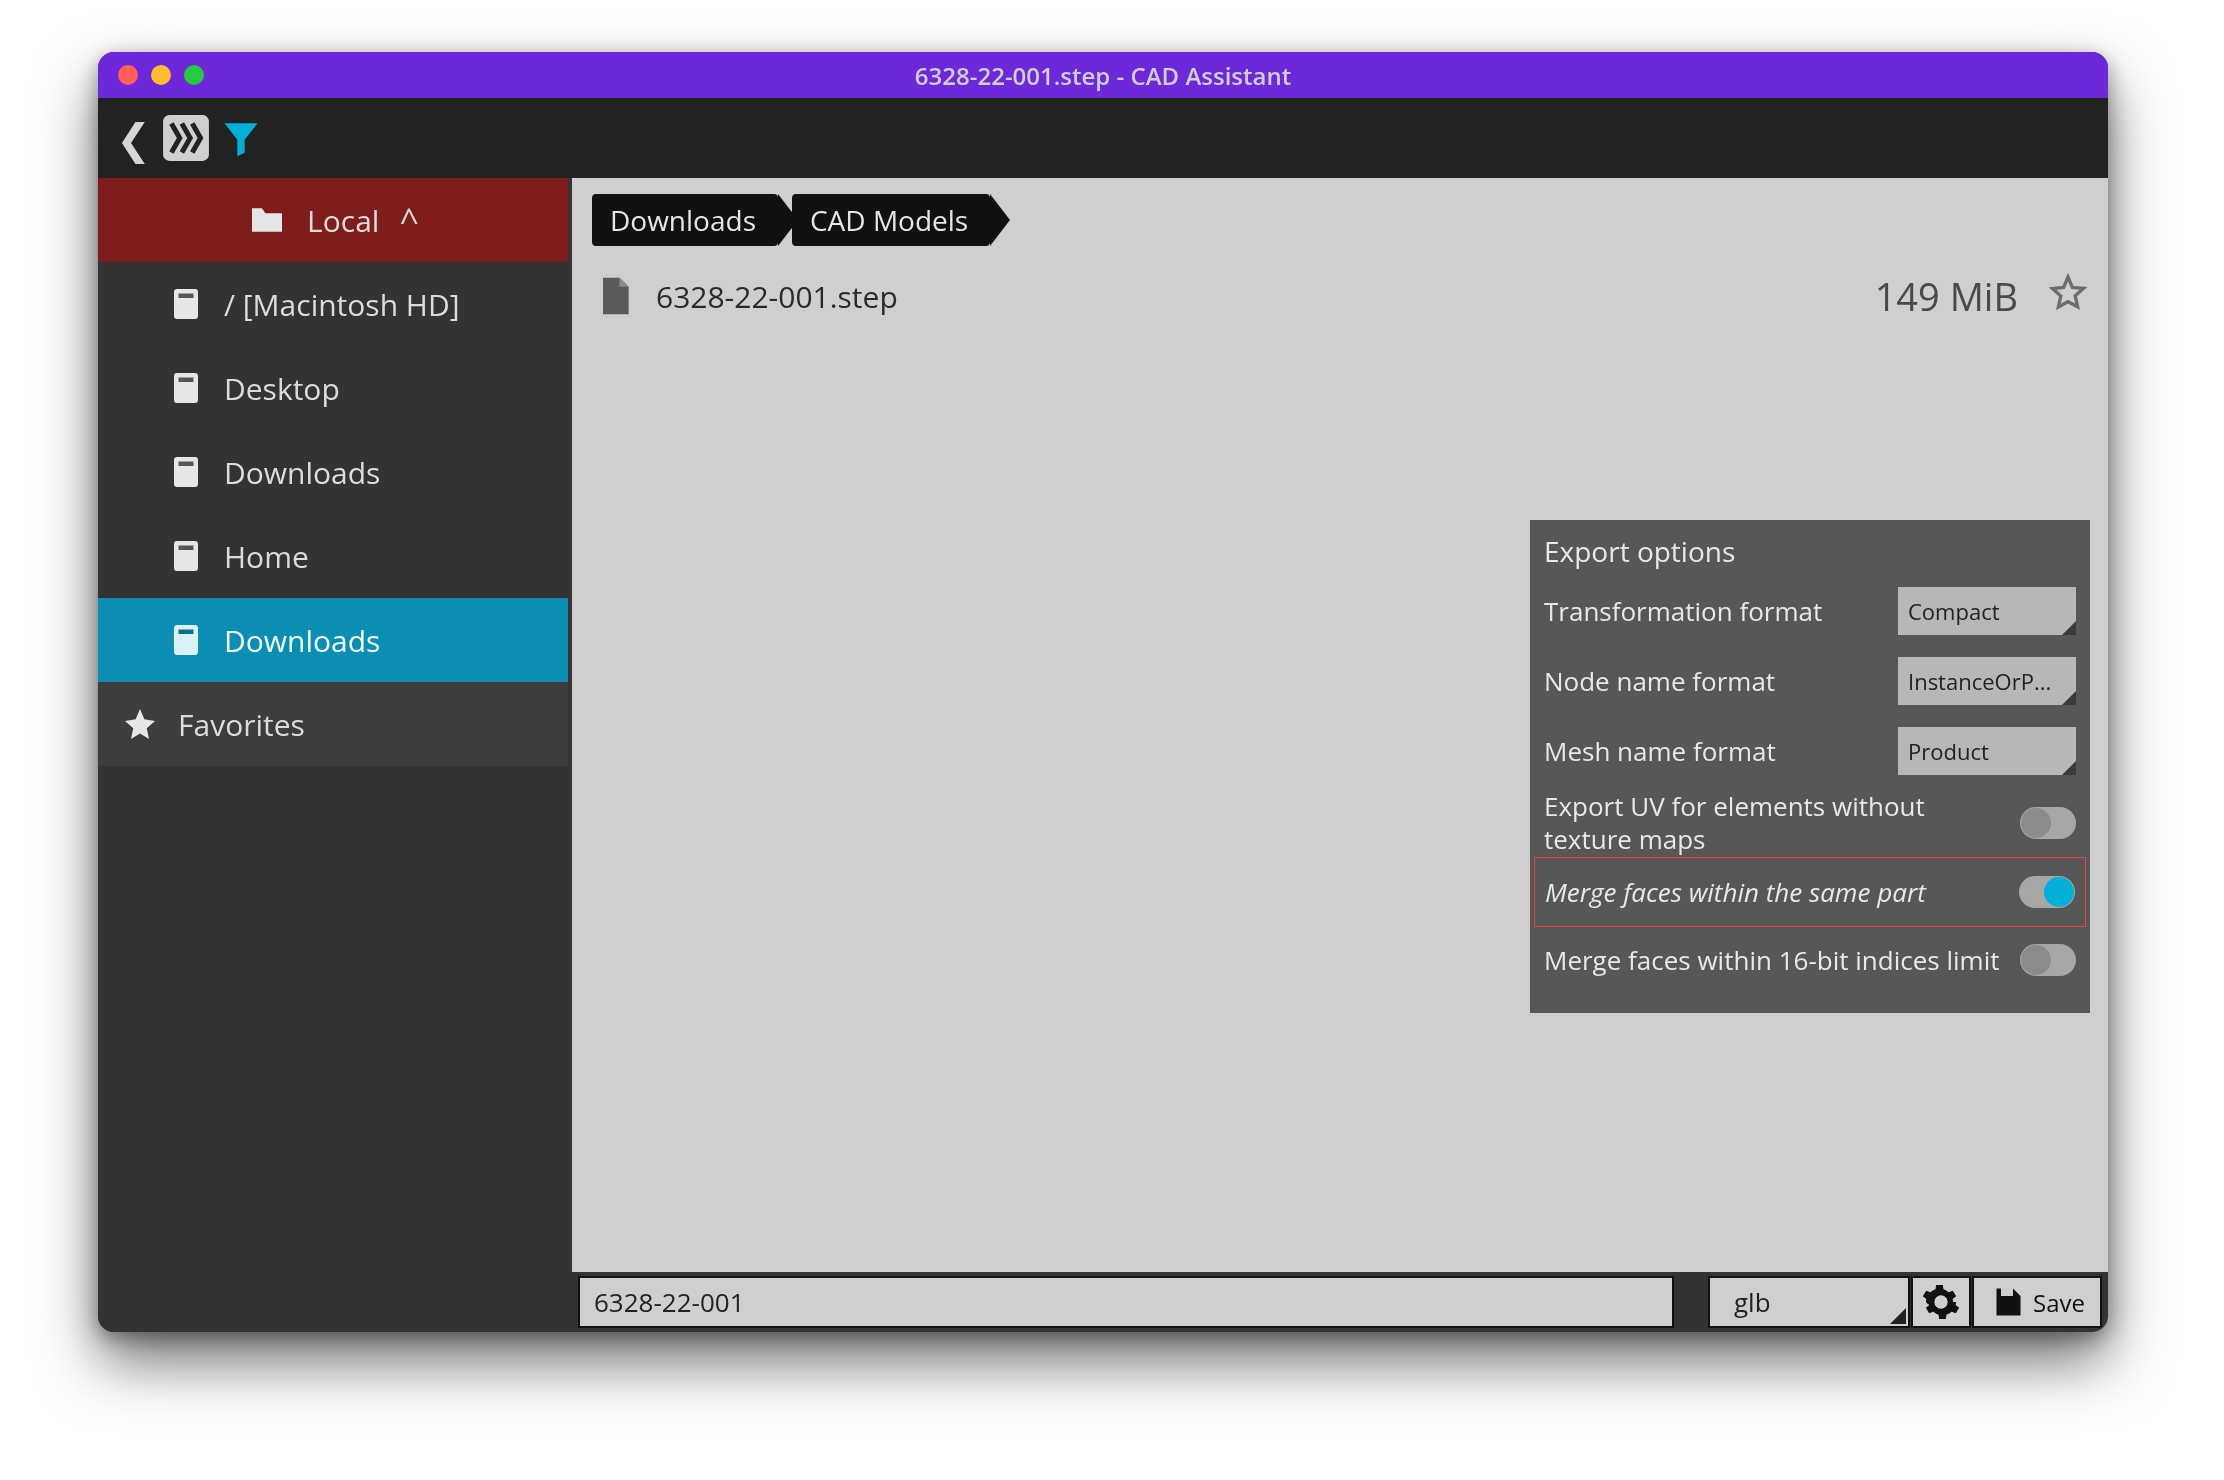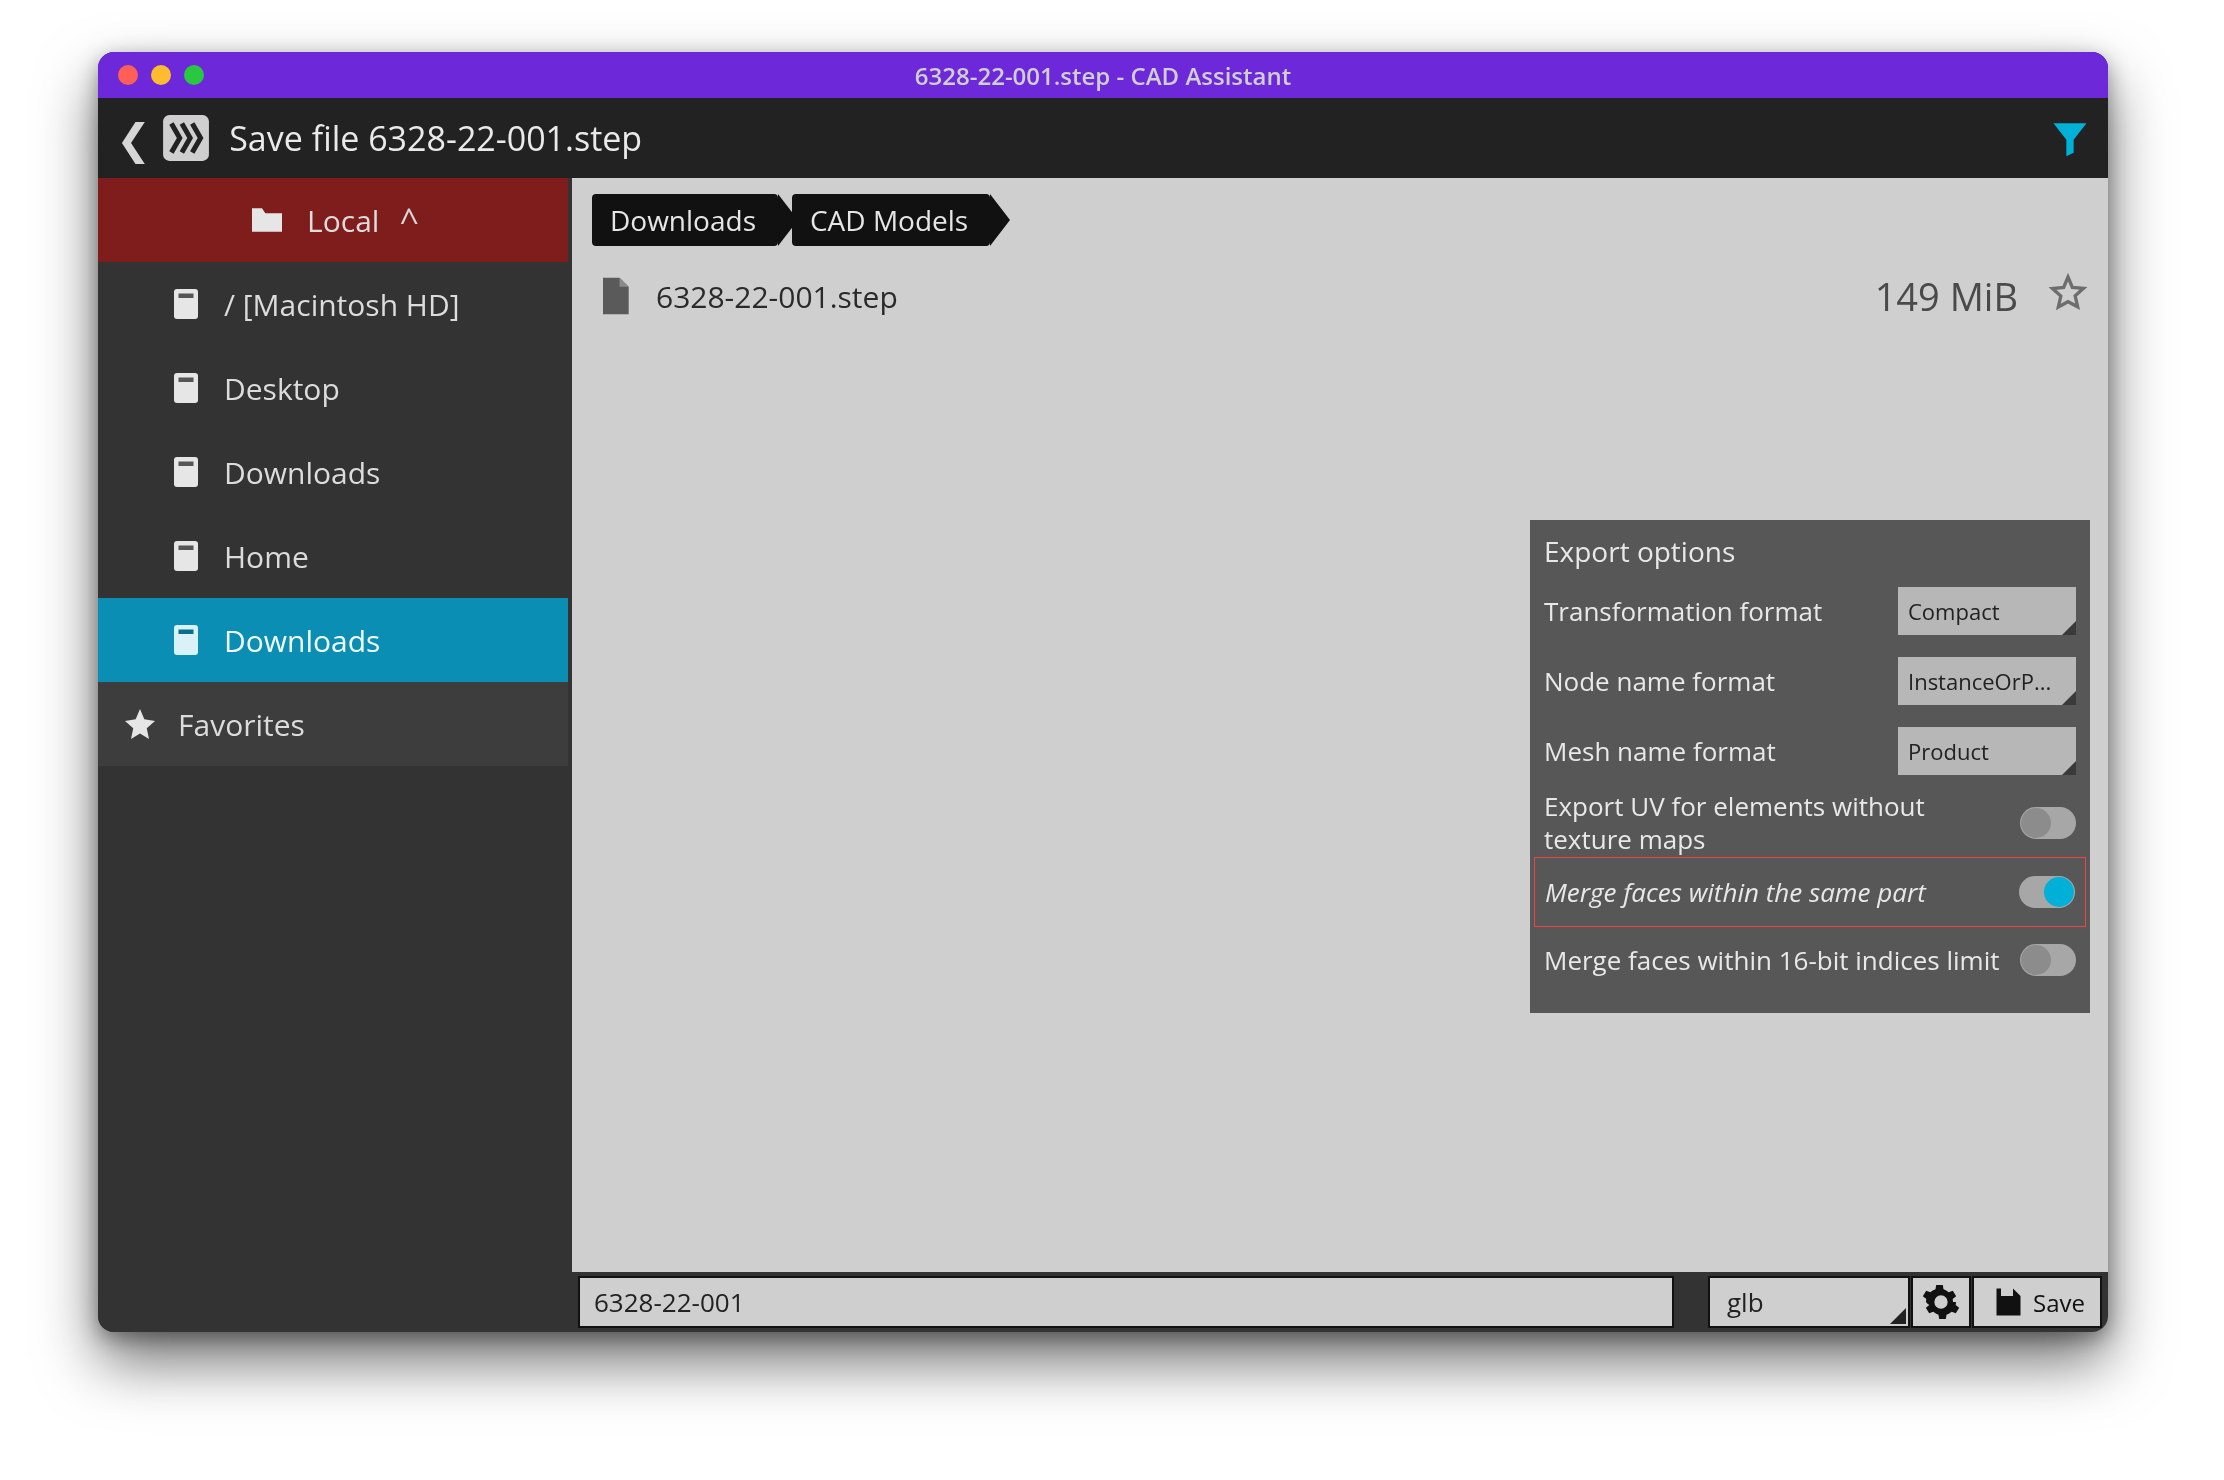--- a/index.html
+++ b/index.html
@@ -269,21 +269,21 @@
     padding: 0 14px;
     font-size: 26px;
     color: #222;
   }
   .footer .fmt {
     width: 202px;
     background: #cfcfcf;
     border: 2px solid #111;
     display: flex;
     align-items: center;
-    padding: 0 17px;
+    padding: 0 24px;
     font-size: 26px;
     color: #222;
     position: relative;
     cursor: pointer;
     margin-left: 33px;
   }
   .footer .fmt::after {
     content: "";
     position: absolute;
     right: 2px; bottom: 2px;
@@ -331,21 +331,20 @@
     <div class="appheader">
       <div class="back-chevron">
         <span>❮</span>
       </div>
       <div class="logo-icon">
         <svg width="50" height="50" viewBox="0 0 24 24">
             <rect x="1" y="1" width="22" height="22" rx="3" fill="#cfcfcf"></rect>
             <path d="M5 5 L9 12 L5 19 M10 5 L14 12 L10 19 M15 5 L19 12 L15 19" stroke="#222" stroke-width="2.4" fill="none"></path>
           </svg>
       </div>
-      <div class="header-title">Save file 6328-22-001.step</div>
       <div class="funnel">
         <svg width="44" height="44" viewBox="0 0 24 24">
             <path d="M3 4 H21 L14 13 V20 L10 22 V13 Z" fill="#00b0d6"></path>
           </svg>
       </div>
     </div>
 
     <div class="body">
 
       <div class="sidebar">

